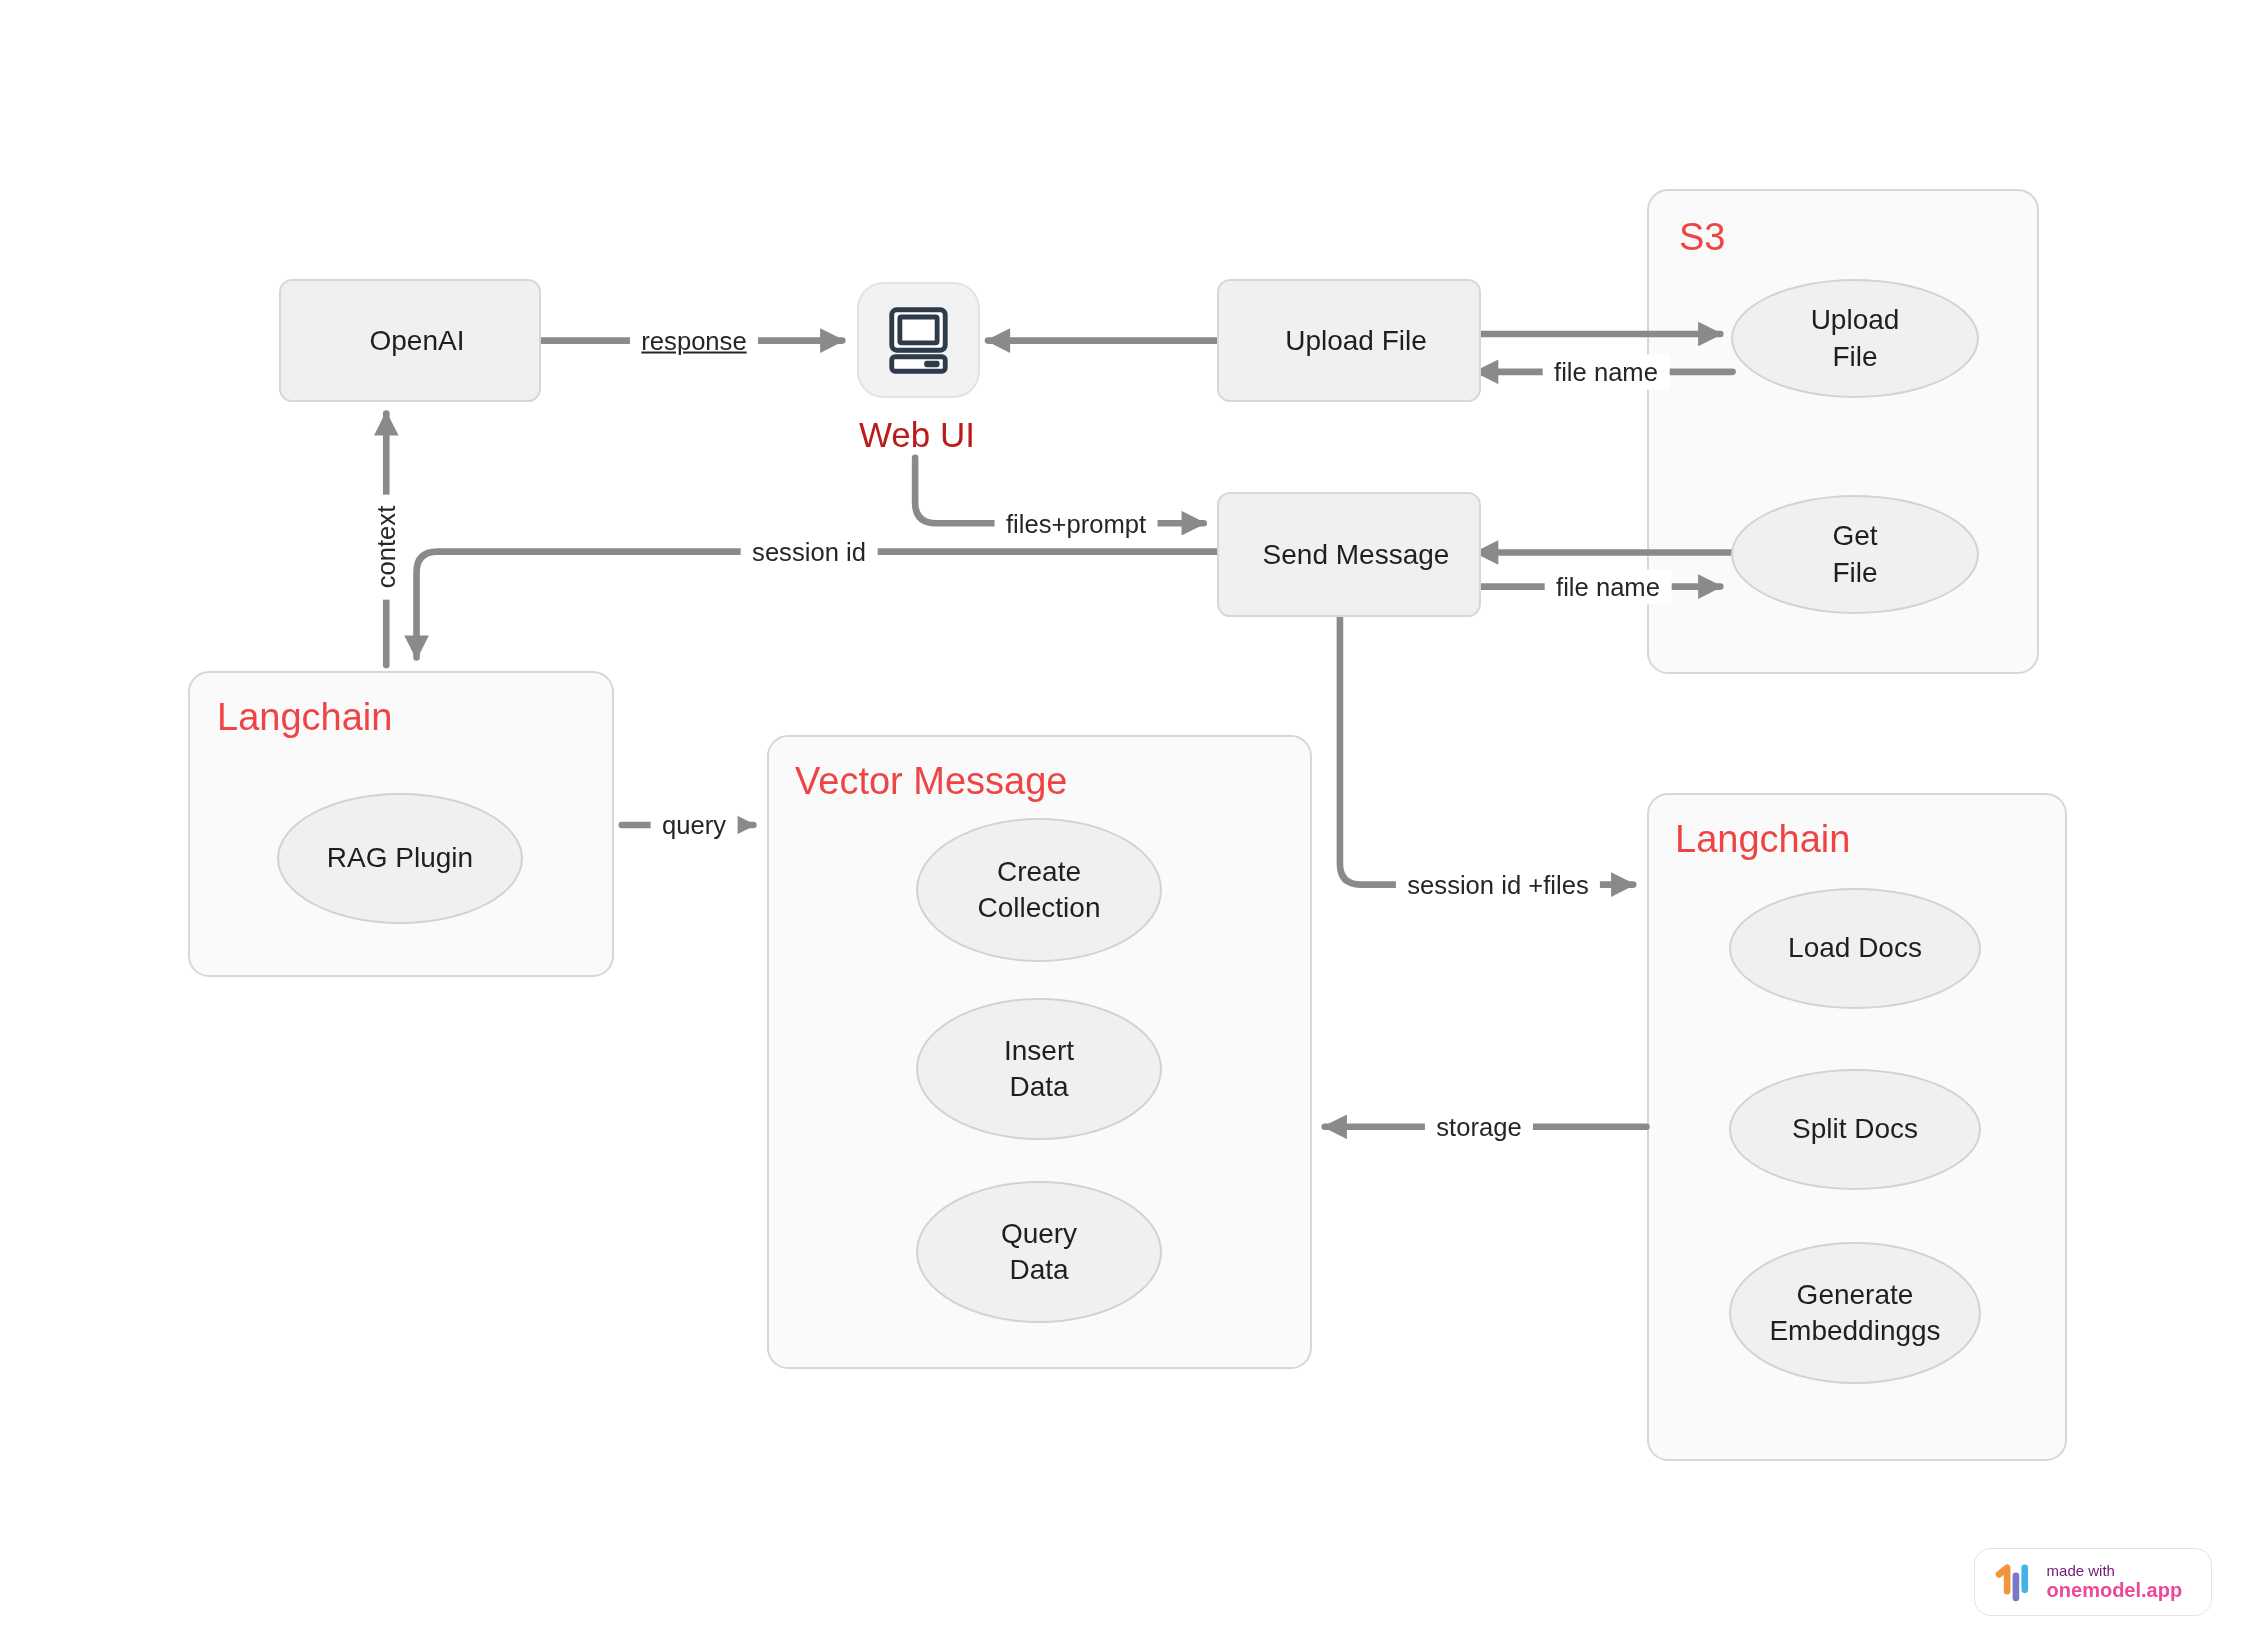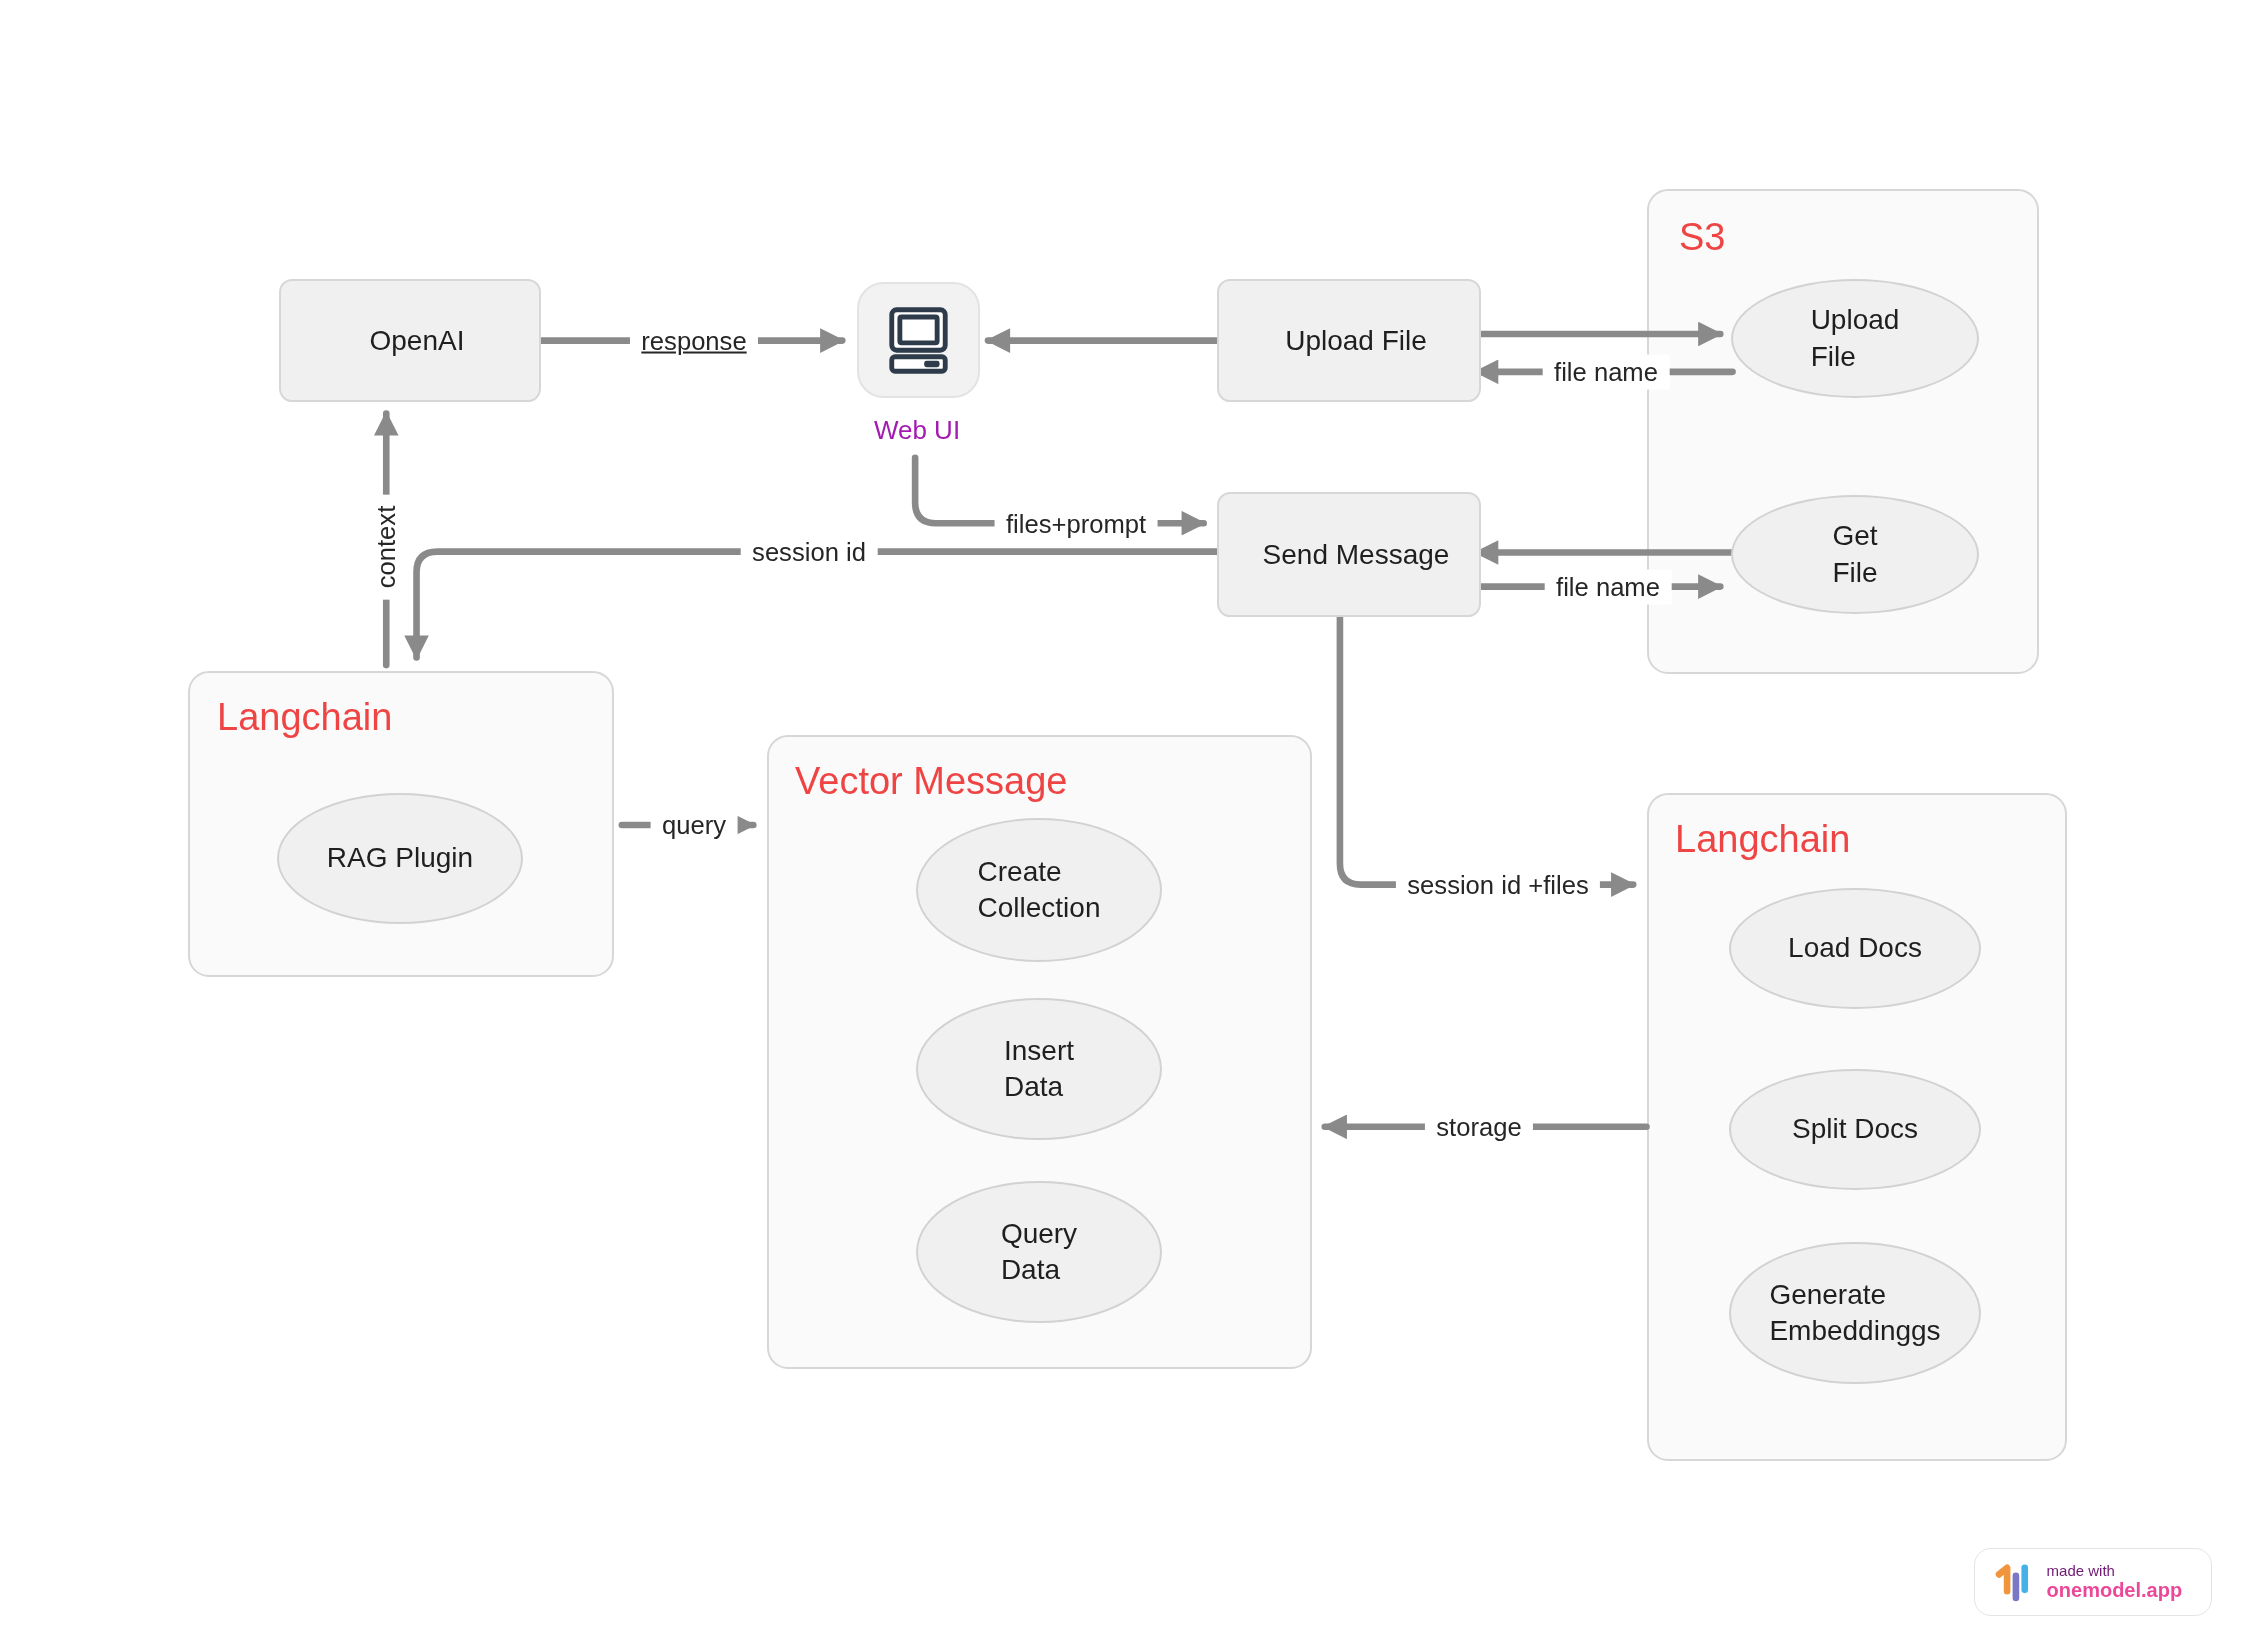--- a/index.html
+++ b/index.html
@@ -13,37 +13,37 @@
   .container-label{
     position:absolute;top:23px;left:28px;font-size:38px;color:#ef4444;z-index:2;
   }
   .box{
     position:absolute;background:#f0f0f0;border:2.8px solid #d7d7d7;border-radius:13.2px;
     display:flex;align-items:center;justify-content:center;text-align:center;
     font-size:28px;color:#1f1f1f;z-index:2;padding-left:14px;
   }
   .ellipse{
     position:absolute;background:#f0f0f0;border:2.8px solid #d2d2d2;border-radius:50%;
-    display:flex;align-items:center;justify-content:center;text-align:left;
+    display:flex;align-items:center;justify-content:center;text-align:center;
     font-size:28px;color:#1f1f1f;line-height:1.3;white-space:pre-line;z-index:2;
   }
   #edges{position:absolute;left:0;top:0;z-index:1;}
   .edge-label{
     position:absolute;transform:translate(-50%,-50%);background:#ffffff;
     font-size:25.6px;color:#262626;line-height:1;padding:4.7px 11.4px;white-space:nowrap;z-index:3;
   }
   .edge-label.vertical{transform:translate(-50%,-50%) rotate(-90deg);}
   .icon-node{
     position:absolute;left:857px;top:282px;width:119px;height:112px;
     background:#f2f2f2;border:2.8px solid #e3e3e3;border-radius:26.5px;
     display:flex;align-items:center;justify-content:center;z-index:2;
   }
   .icon-caption{
     position:absolute;left:917px;top:415px;transform:translateX(-50%);
-    font-size:26px;color:#a21caf;z-index:2;white-space:nowrap;
+    font-size:35px;color:#b91c1c;z-index:2;white-space:nowrap;
   }
   #badge{
     position:absolute;left:1974px;top:1548px;width:238px;height:68px;
     background:#ffffff;border:1.9px solid #e4e4e4;border-radius:17px;
     display:flex;align-items:center;gap:11.4px;padding:0 0 0 13.2px;box-sizing:border-box;z-index:4;
   }
   .badge-text{display:flex;flex-direction:column;justify-content:center;line-height:1.1;}
   .badge-small{font-size:15px;color:#701a75;}
   .badge-brand{font-size:20px;font-weight:bold;color:#ec4899;}
 </style>

